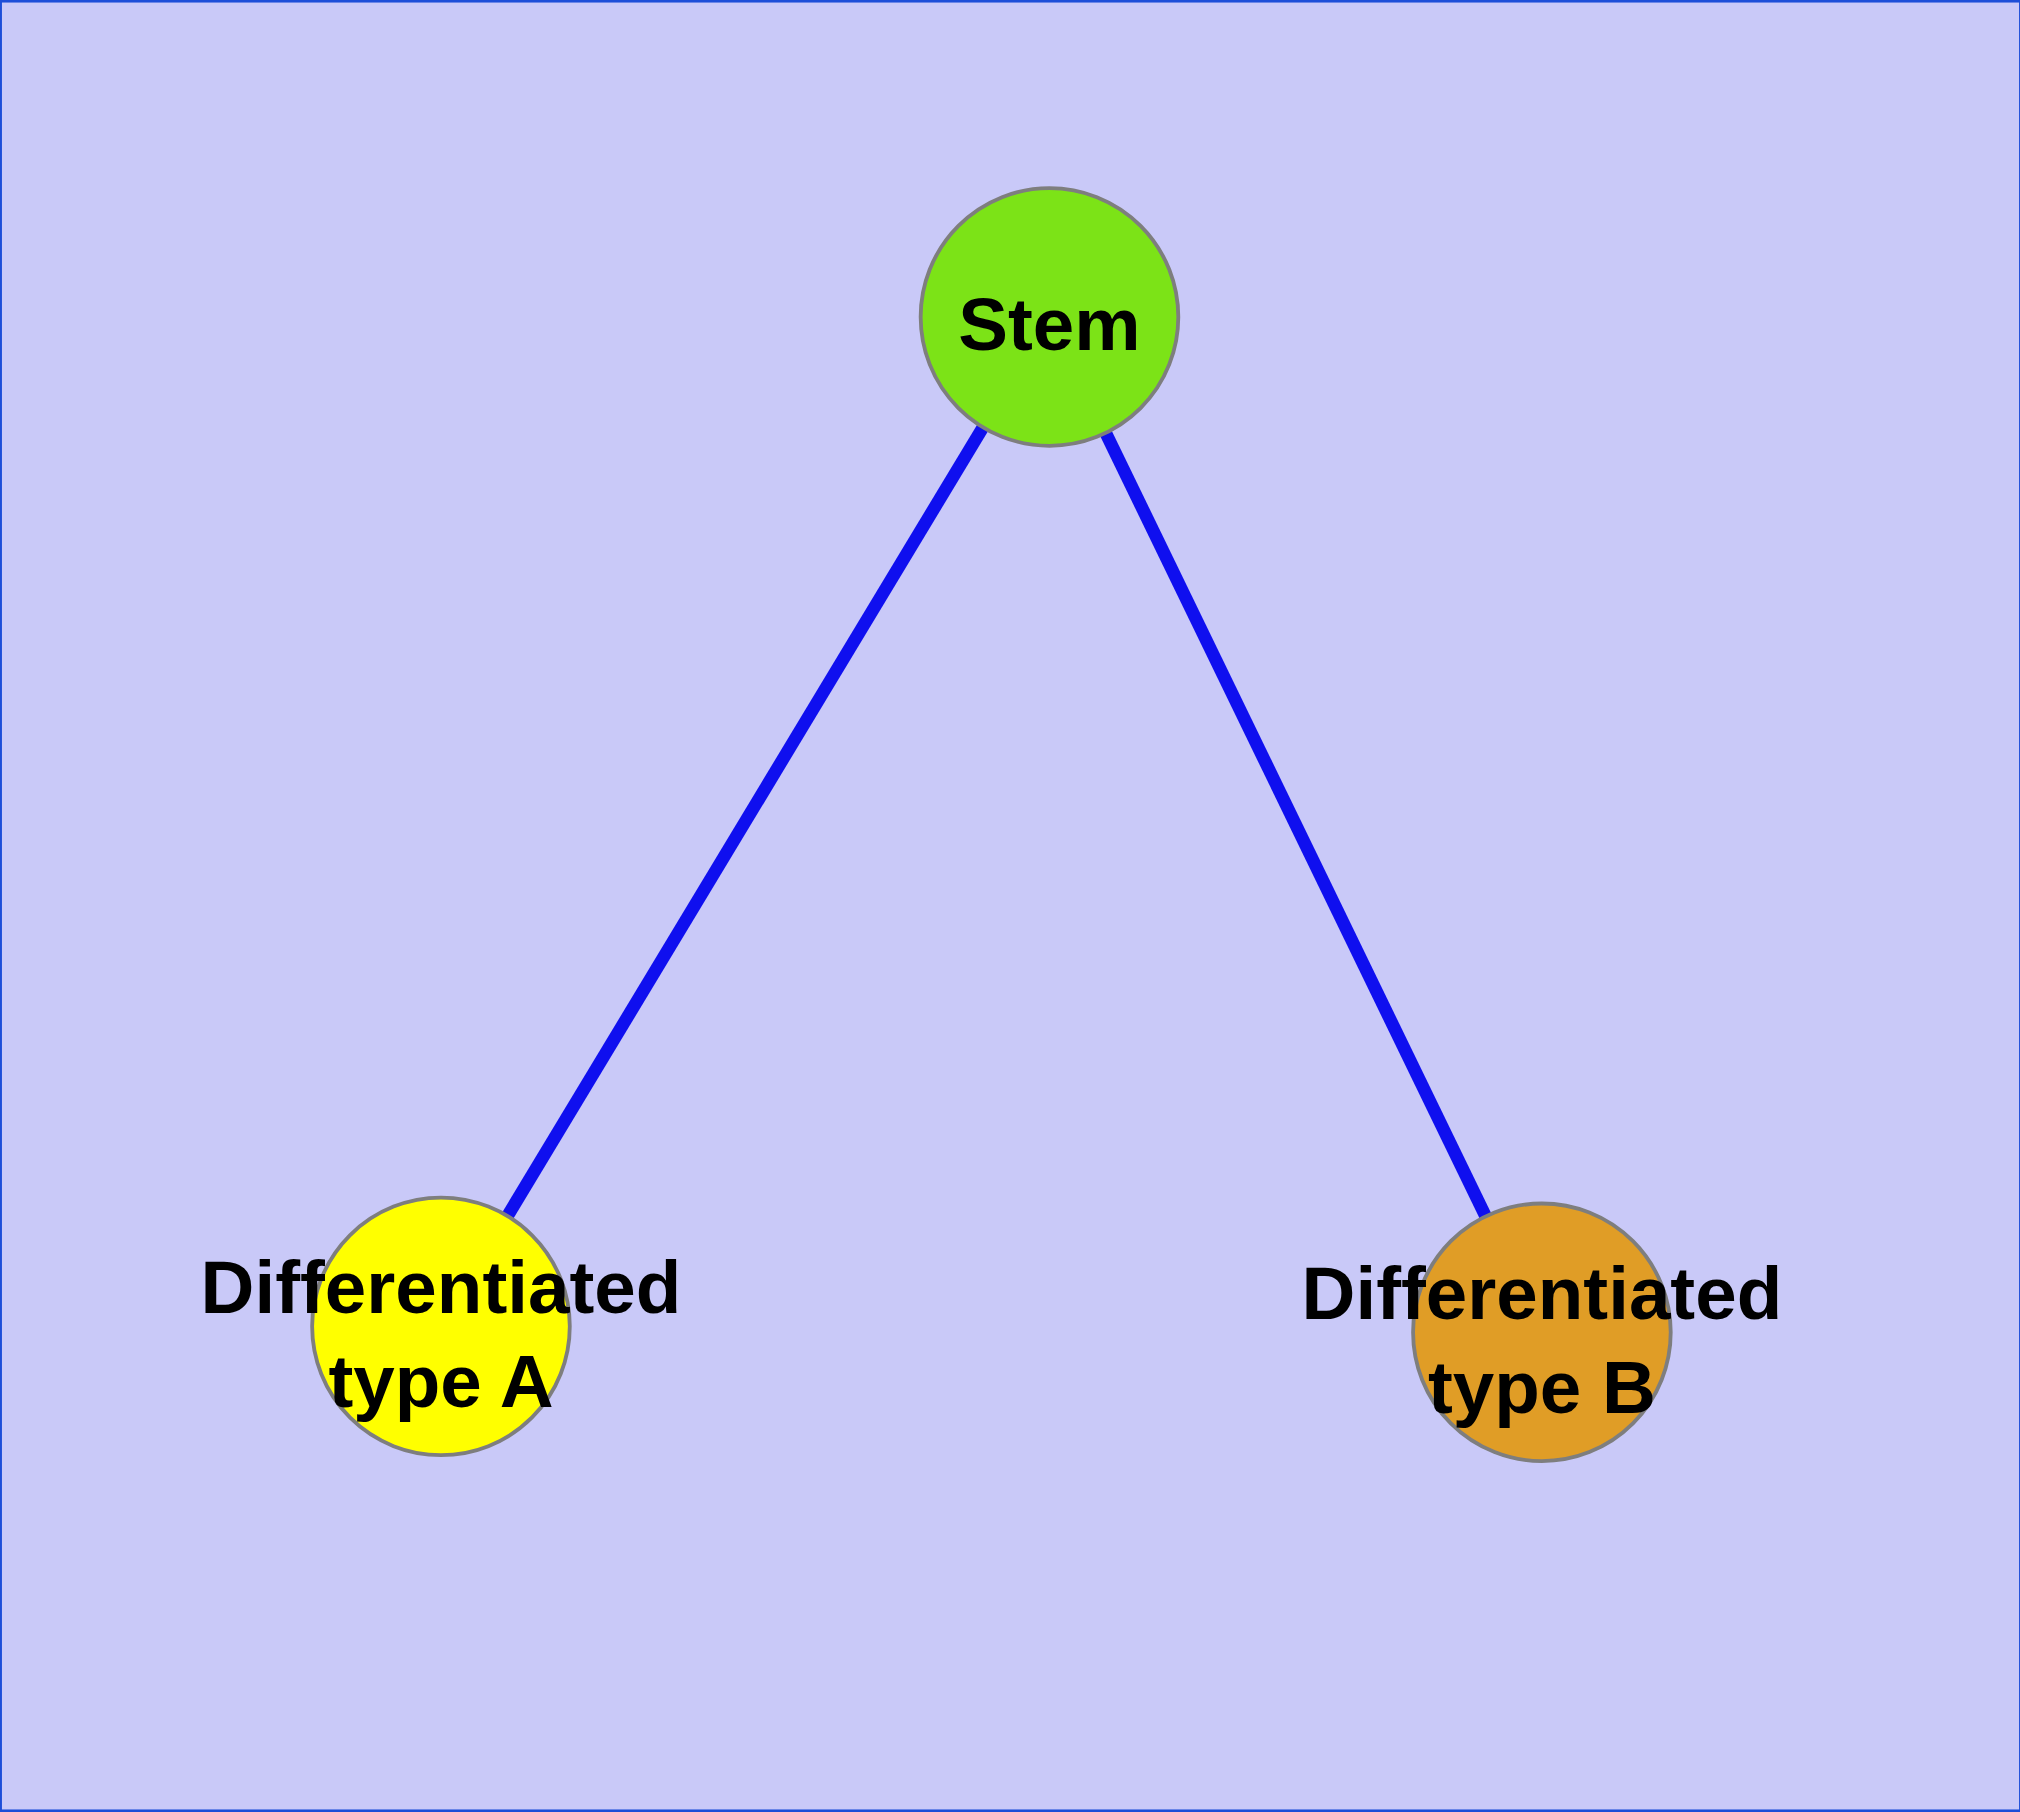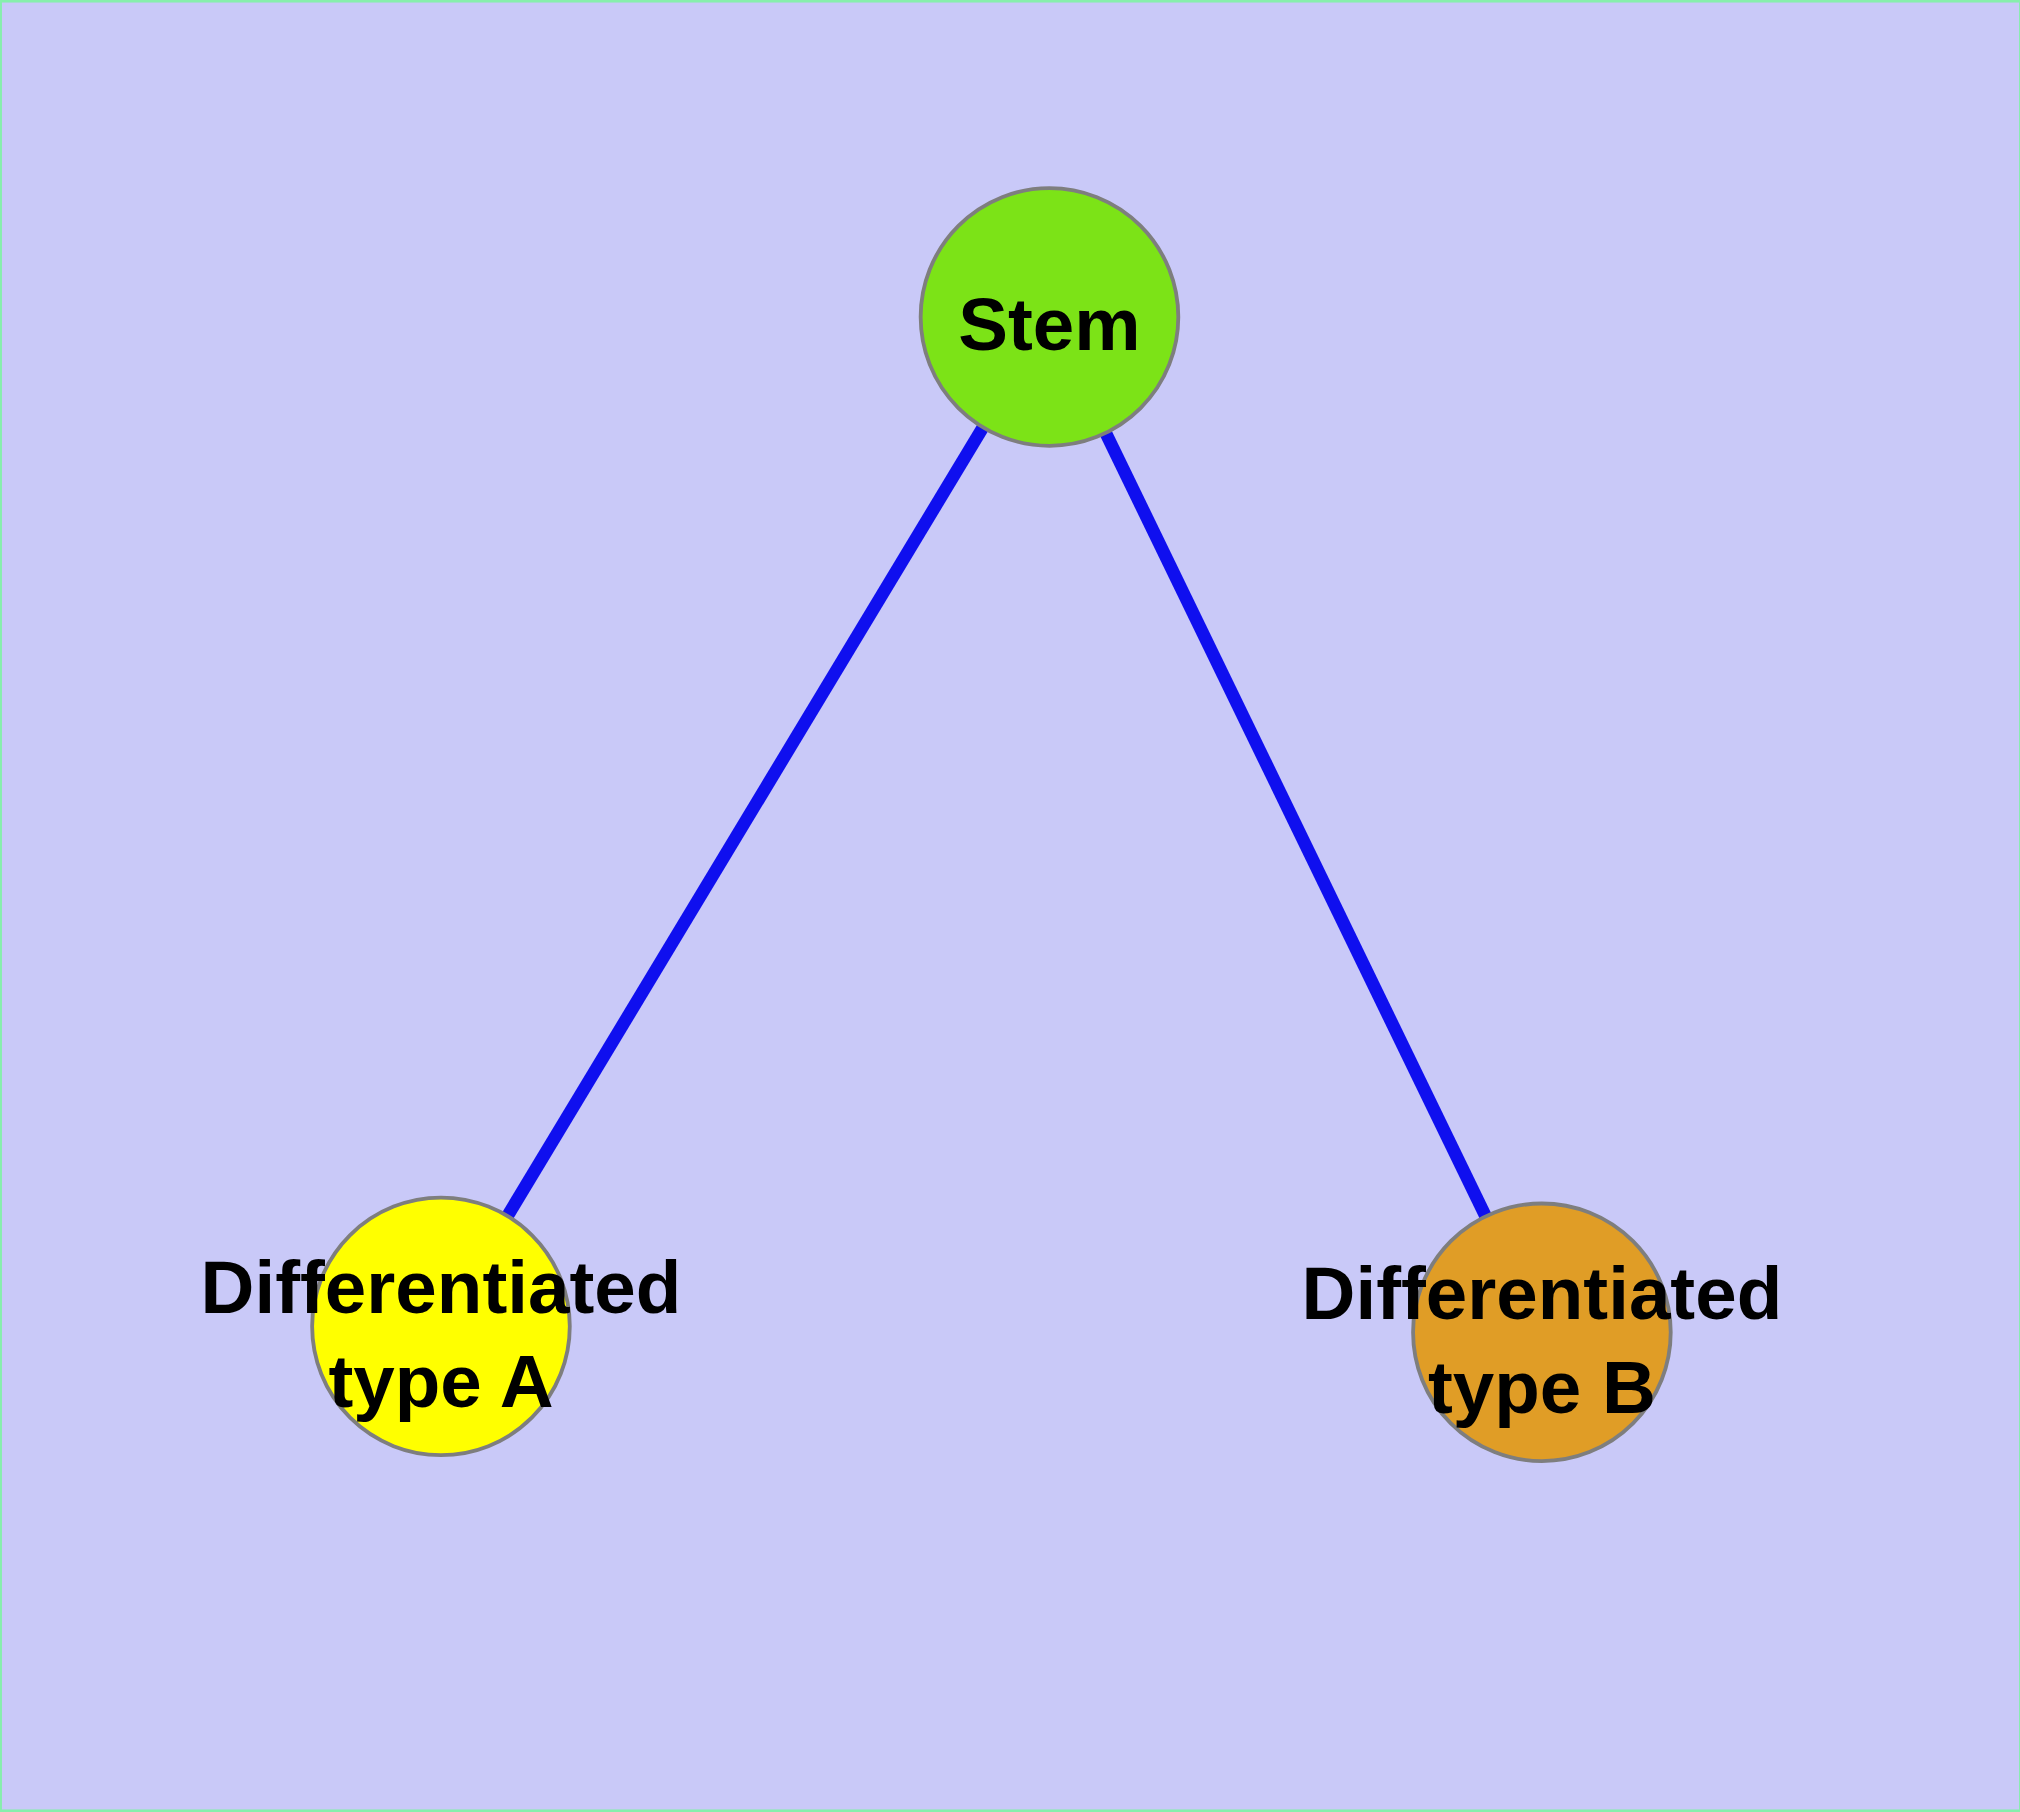--- a/index.html
+++ b/index.html
@@ -4,21 +4,21 @@
 <style>
   html, body {
     margin: 0;
     padding: 0;
     background: #ffffff;
   }
   .diagram-wrap {
     position: relative;
     width: 2021px;
     height: 1812px;
-    background: #86efac;
+    background: #1d4ed8;
     overflow: hidden;
   }
   svg {
     display: block;
   }
   .edge {
     stroke-width: 15;
     fill: none;
     stroke-linecap: butt;
   }

